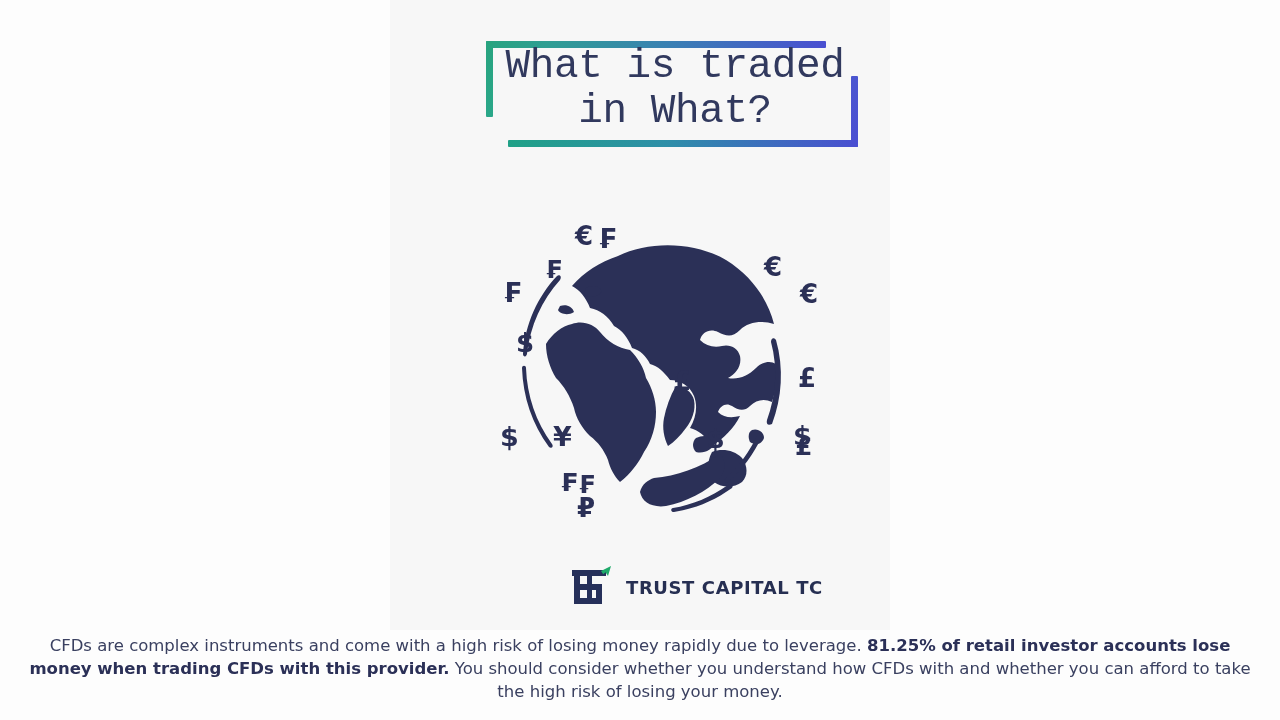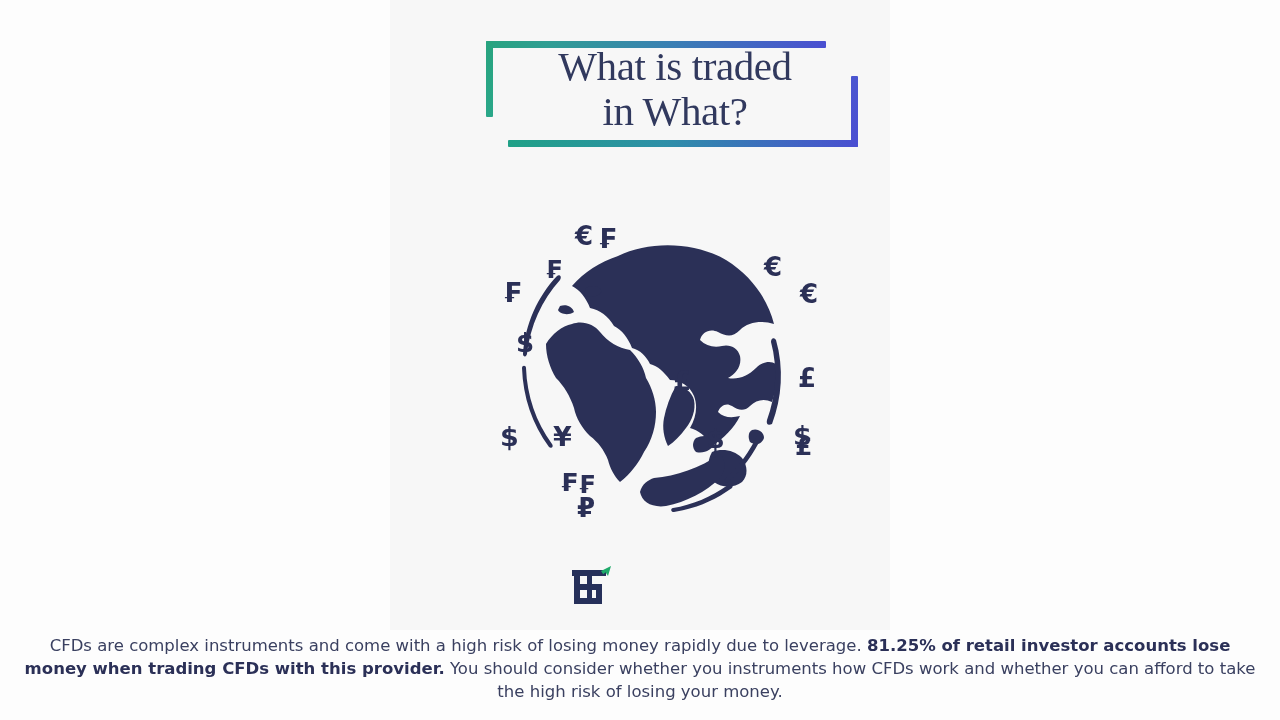--- a/index.html
+++ b/index.html
@@ -74,21 +74,21 @@
     position: absolute;
     left: 0;
     top: 8px;
     width: 390px;
     text-align: center;
     color: #31395e;
     font-size: 41px;
     line-height: 45px;
     font-weight: 400;
     letter-spacing: -0.4px;
-    font-family: Liberation Serif, serif;
+    font-family: Liberation Mono, monospace;
   }
   .title-text .l2 { display: block; }
 
   
   .globe-wrap {
     position: absolute;
     left: 440px;
     top: 200px;
     width: 400px;
     height: 340px;
@@ -253,19 +253,20 @@
         <rect x="17" y="12" width="5" height="10" fill="#26305a"></rect>
 
         <rect x="10" y="20" width="22" height="6" fill="#26305a"></rect>
         <rect x="26" y="26" width="6" height="14" fill="#26305a"></rect>
         <rect x="10" y="34" width="22" height="6" fill="#26305a"></rect>
         <rect x="17" y="26" width="5" height="10" fill="#26305a"></rect>
 
         <path d="M31 7 L41 2 L38 12 L35.5 8.2 L33.2 10.2 Z" fill="#1faa6a"></path>
       </svg>
     </div>
+    <div class="logo-text">TRUST CAPITAL TC</div>
   </div>
 
   <div class="disclaimer">
-    <span>CFDs are complex instruments and come with a high risk of losing money rapidly due to leverage. </span><b>81.25% of retail investor accounts lose money when trading CFDs with this provider.</b><span> You should consider whether you instruments how CFDs work and whether you can afford to take the high risk of losing your money.</span>
+    <span>CFDs are complex instruments and come with a high risk of losing money rapidly due to leverage. </span><b>81.25% of retail investor accounts lose money when trading CFDs with this provider.</b><span> You should consider whether you understand how CFDs with and whether you can afford to take the high risk of losing your money.</span>
   </div>
 
 </div>
 
 </body></html>

